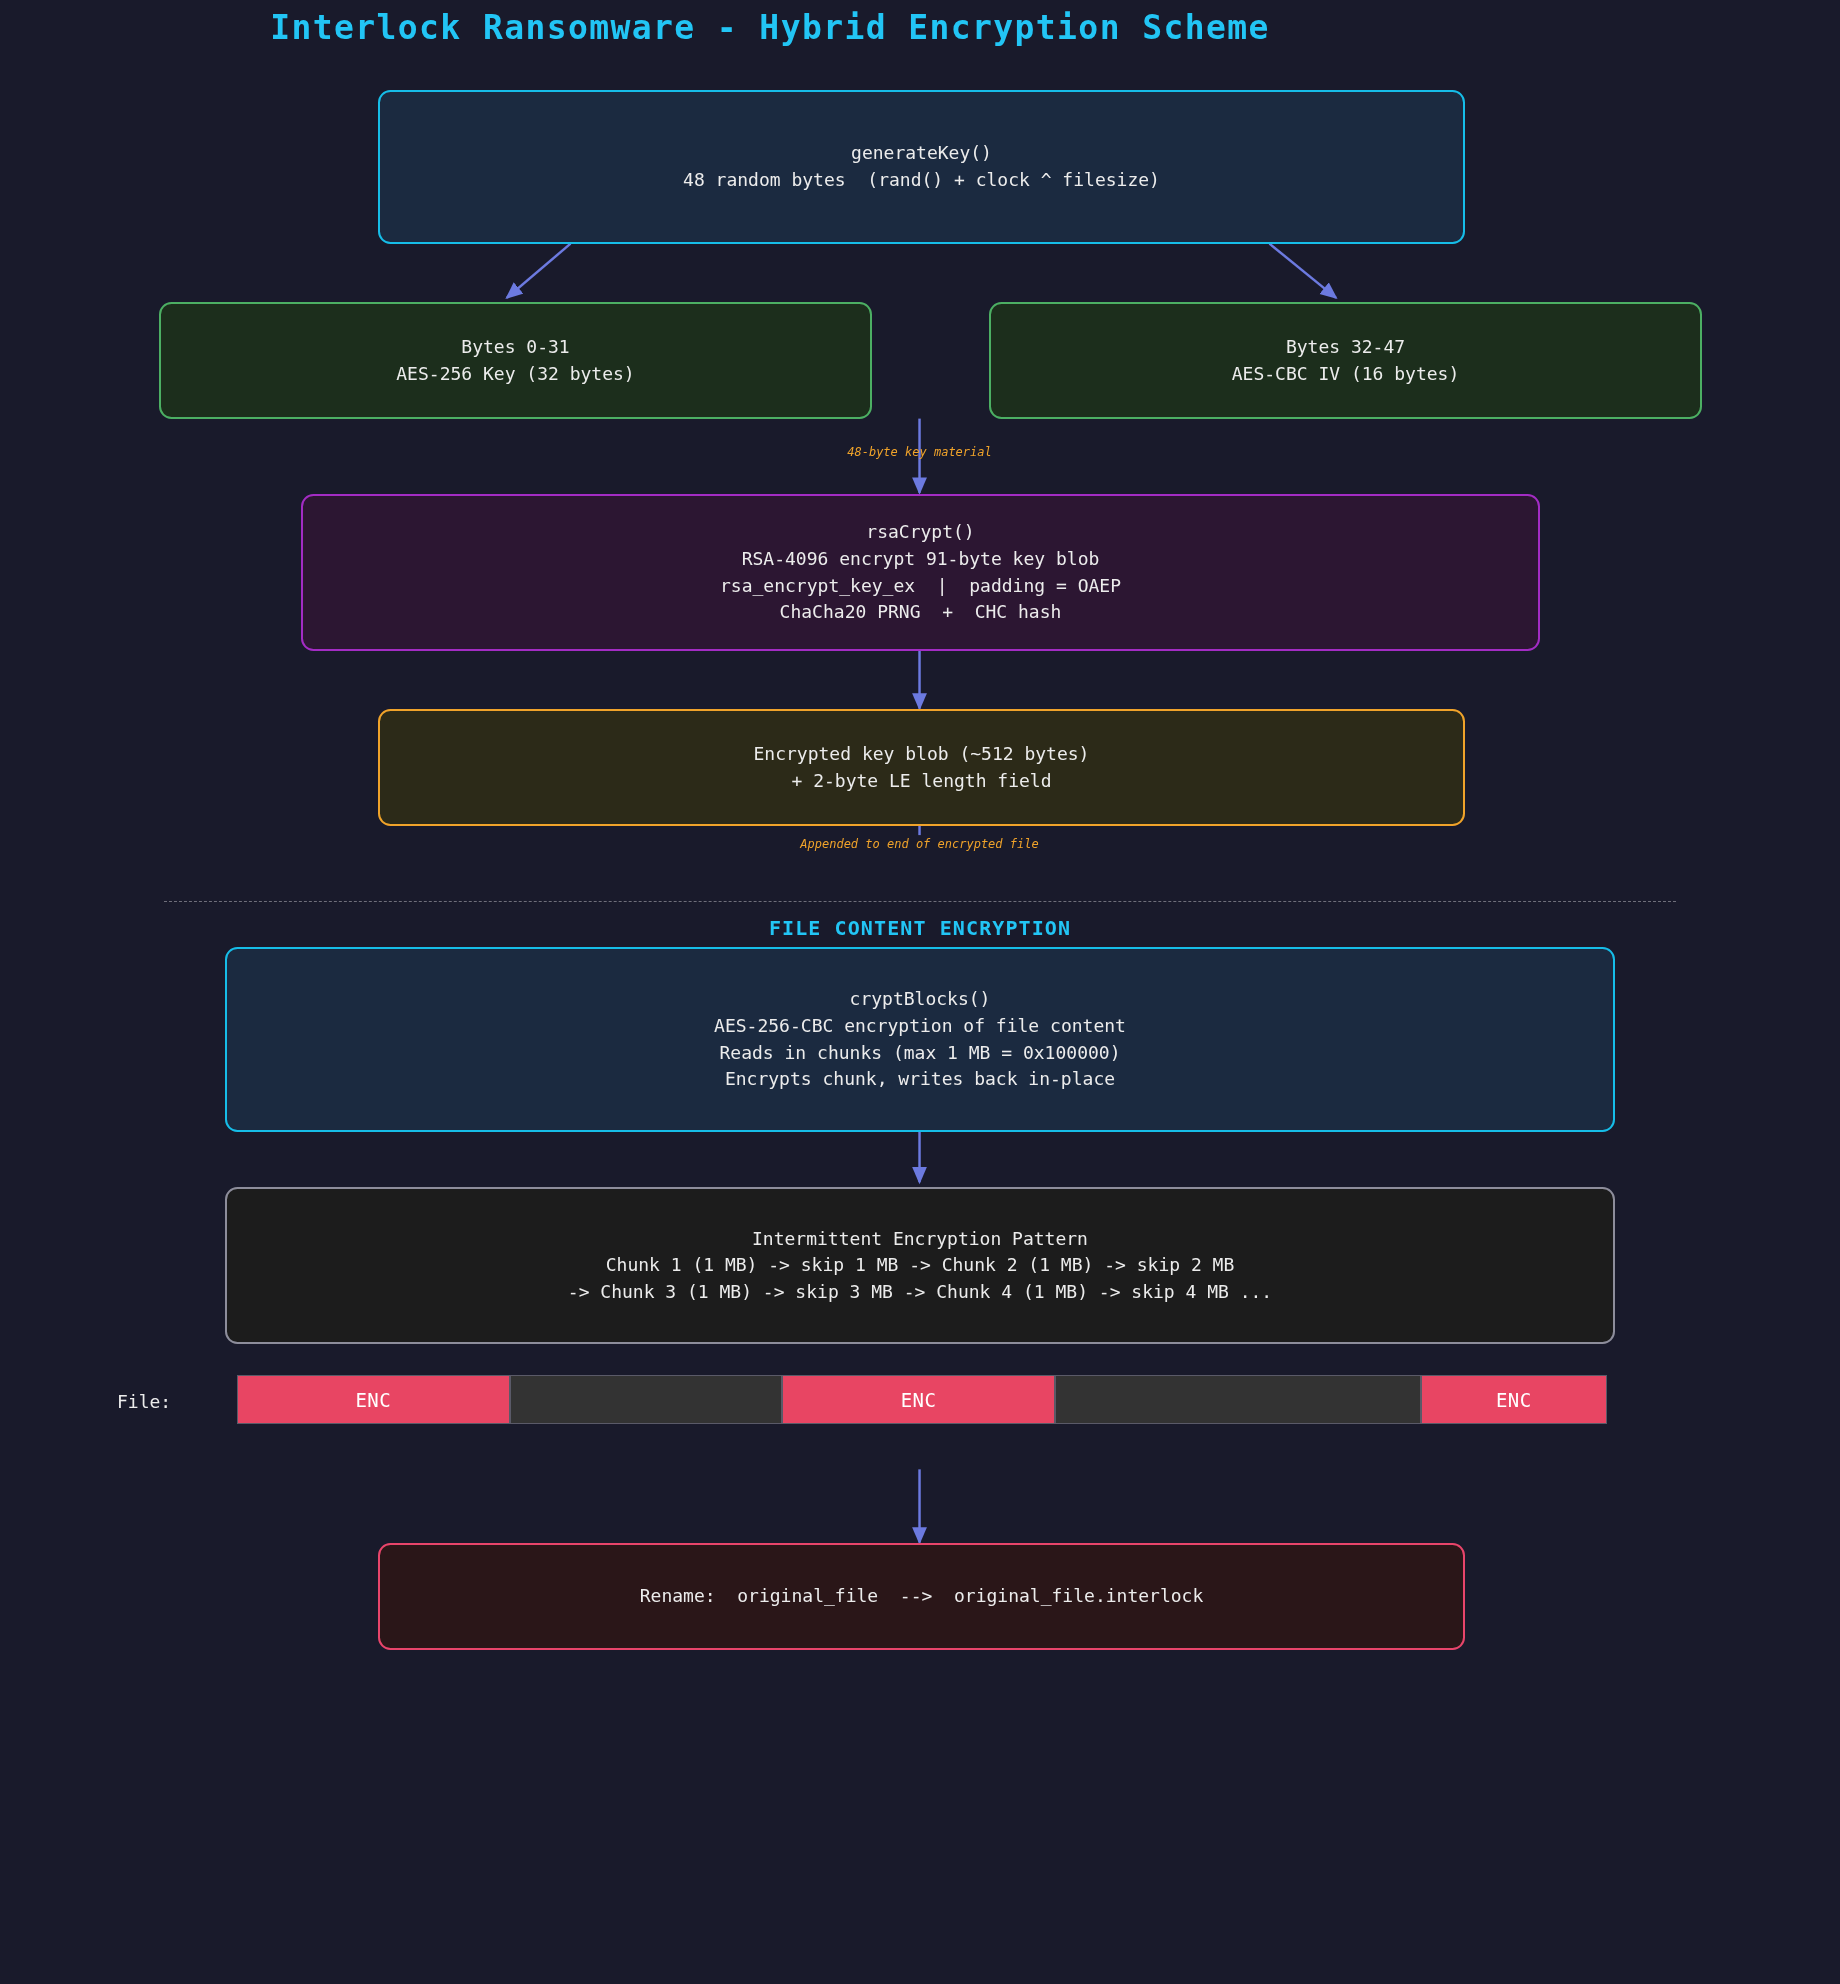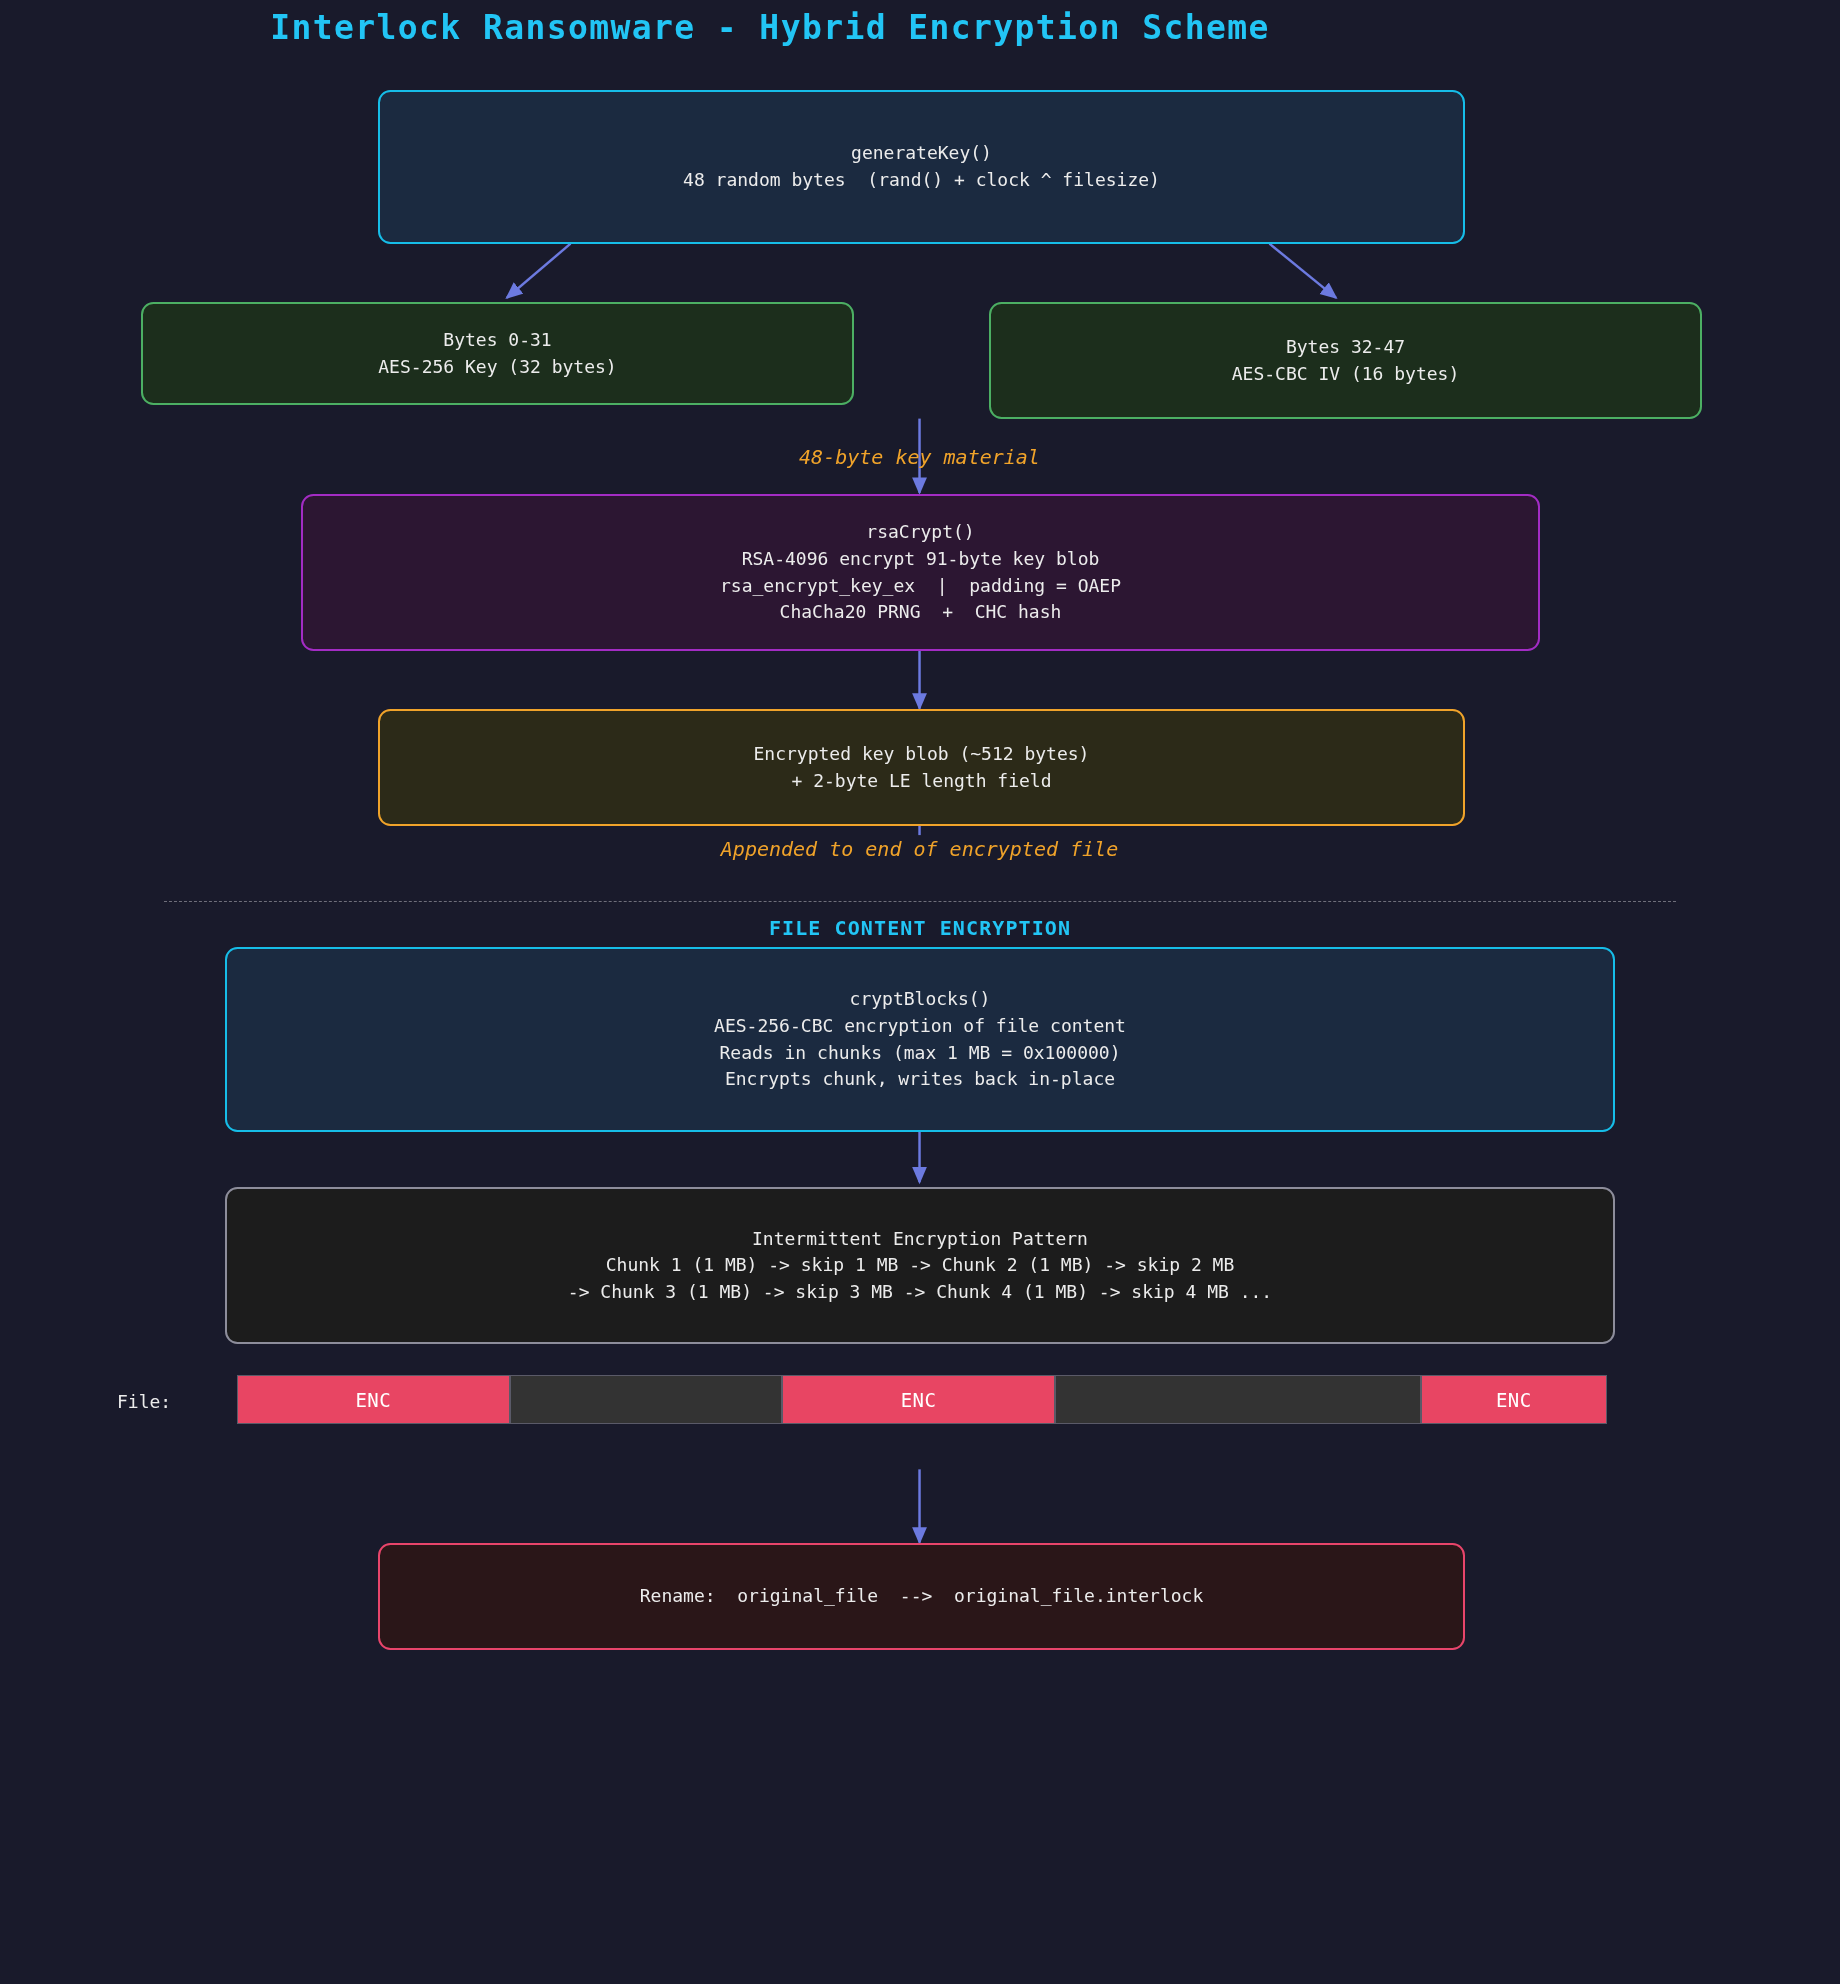--- a/index.html
+++ b/index.html
@@ -54,21 +54,21 @@
   .node-cyan   { border: 2.9px solid #16bde8; background: #1b2a40; text-align: center; }
   .node-green  { border: 2.9px solid #4caf63; background: #1c2e1c; }
   .node-purple { border: 2.9px solid #a32cc4; background: #2c1632; }
   .node-orange { border: 2.9px solid #f0a32a; background: #2c2a18; }
   .node-gray   { border: 2.9px solid #8d8d9b; background: #1c1c1c; }
   .node-pink   { border: 2.9px solid #e8456b; background: #2a1618; }
 
   
   .edge-label {
     position: absolute;
-    font-size: 20px;
+    font-size: 12px;
     font-style: italic;
     color: #f0a32a;
     white-space: pre;
     text-align: center;
   }
 
   
   .divider {
     position: absolute;
     border-top: 1.9px dashed #6e6e7a;
@@ -150,21 +150,21 @@
 
   <div class="title">Interlock Ransomware - Hybrid Encryption Scheme</div>
 
   <div class="node node-cyan" style="left:378px; top:90px; width:1087px; height:154px;">
     <div class="lines">
       <div>generateKey()</div>
       <div>48 random bytes  (rand() + clock ^ filesize)</div>
     </div>
   </div>
 
-  <div class="node node-green" style="left:141px; top:302px; width:713px; height:103px;">
+  <div class="node node-green" style="left:159px; top:302px; width:713px; height:117px;">
     <div class="lines">
       <div>Bytes 0-31</div>
       <div>AES-256 Key (32 bytes)</div>
     </div>
   </div>
 
   <div class="node node-green" style="left:989px; top:302px; width:713px; height:117px;">
     <div class="lines">
       <div>Bytes 32-47</div>
       <div>AES-CBC IV (16 bytes)</div>

